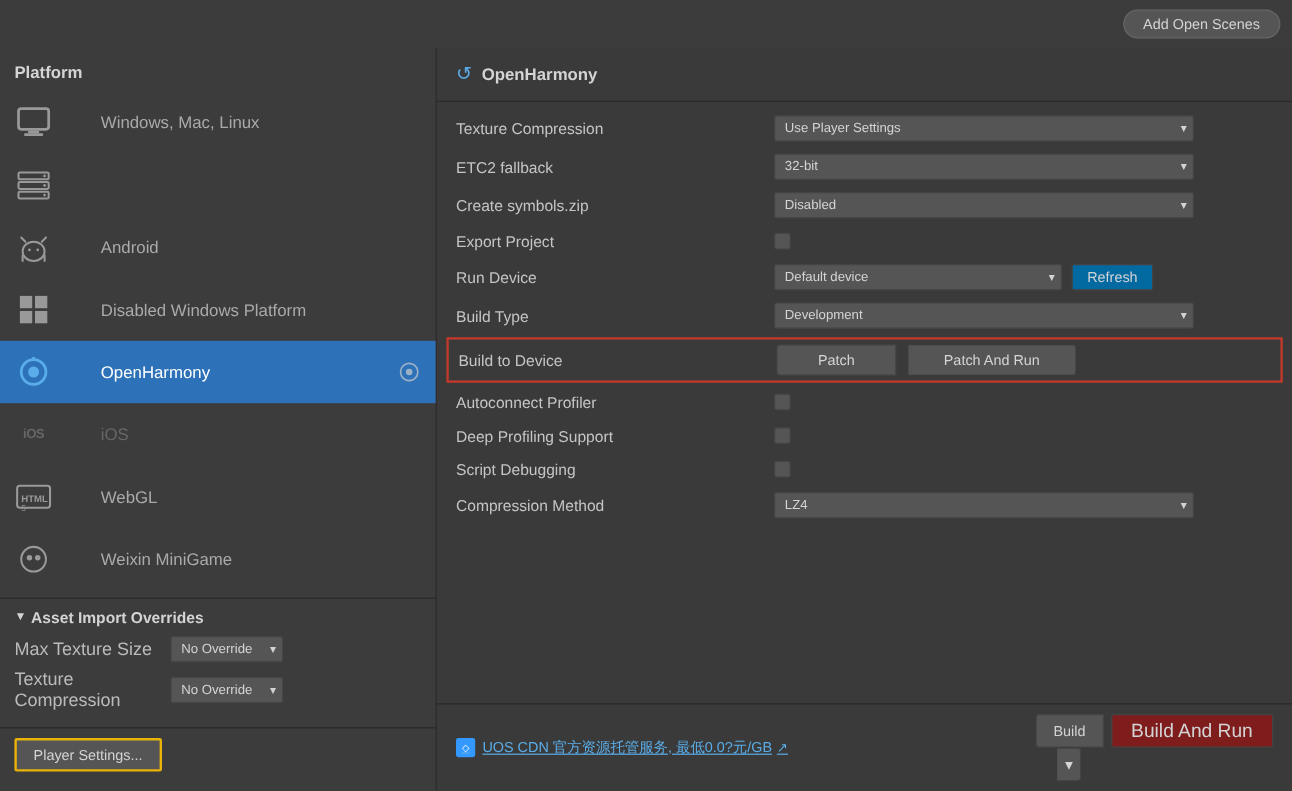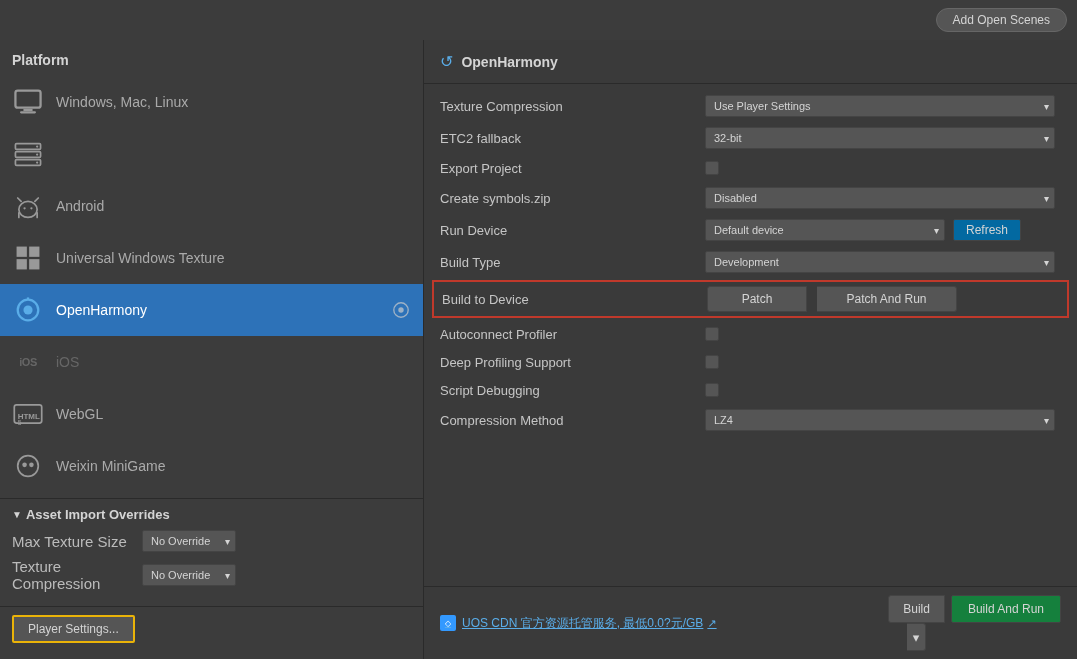--- a/index.html
+++ b/index.html
@@ -34,41 +34,42 @@
 
     
     .main-content {
       display: flex;
       flex: 1;
       overflow: hidden;
     }
 
     
     .sidebar {
-      width: 424px;
+      width: 364px;
       background: #3c3c3c;
       border-right: 1px solid #2a2a2a;
       display: flex;
       flex-direction: column;
       padding: 8px 0;
     }
 
     .sidebar-section-title {
       color: #d4d4d4;
       font-weight: bold;
       font-size: 14px;
       padding: 4px 12px 8px 12px;
     }
 
     .platform-item {
       display: flex;
       align-items: center;
       padding: 10px 12px;
       cursor: pointer;
       color: #aaa;
+      gap: 28px;
     }
     .platform-item.active {
       background: #2d72b8;
       color: #fff;
     }
     .platform-item .icon {
       width: 32px;
       height: 32px;
       margin-right: 12px;
       display: flex;
@@ -278,25 +279,25 @@
       background: #555;
       border: 1px solid #444;
       border-left: none;
       padding: 5px 6px;
       cursor: pointer;
       height: 28px;
       display: flex;
       align-items: center;
     }
     .build-and-run {
-      background: #15803d;
+      background: #7f1d1d;
       color: #d4d4d4;
       border: 1px solid #444;
       padding: 5px 16px;
-      font-size: 12px;
+      font-size: 16px;
       cursor: pointer;
       height: 28px;
       margin-left: 4px;
       border-radius: 2px;
     }
 
     
     .player-settings-btn {
       background: #555;
       color: #d4d4d4;
@@ -387,21 +388,21 @@
 
     <div class="platform-item">
       <div class="icon">
         <svg viewBox="0 0 28 28" fill="none">
           <rect x="4" y="4" width="9" height="9" fill="#999"></rect>
           <rect x="15" y="4" width="9" height="9" fill="#999"></rect>
           <rect x="4" y="15" width="9" height="9" fill="#999"></rect>
           <rect x="15" y="15" width="9" height="9" fill="#999"></rect>
         </svg>
       </div>
-      <span class="label">Universal Windows Texture</span>
+      <span class="label">Disabled Windows Platform</span>
     </div>
 
     <div class="platform-item active">
       <div class="icon">
         <svg viewBox="0 0 28 28" fill="none">
           <circle cx="14" cy="14" r="9" stroke="#5aade8" stroke-width="2" fill="none"></circle>
           <circle cx="14" cy="14" r="4" fill="#5aade8"></circle>
           <line x1="14" y1="5" x2="14" y2="3" stroke="#5aade8" stroke-width="2"></line>
         </svg>
       </div>
@@ -495,34 +496,34 @@
         <div class="setting-control">
           <div class="select-wrapper" style="min-width:350px;">
             <select style="min-width:350px;">
               <option>32-bit</option>
             </select>
           </div>
         </div>
       </div>
 
       <div class="setting-row">
-        <div class="setting-label">Export Project</div>
-        <div class="setting-control">
-          <div class="checkbox"></div>
-        </div>
-      </div>
-
-      <div class="setting-row">
         <div class="setting-label">Create symbols.zip</div>
         <div class="setting-control">
           <div class="select-wrapper" style="min-width:350px;">
             <select style="min-width:350px;">
               <option>Disabled</option>
             </select>
           </div>
+        </div>
+      </div>
+
+      <div class="setting-row">
+        <div class="setting-label">Export Project</div>
+        <div class="setting-control">
+          <div class="checkbox"></div>
         </div>
       </div>
 
       <div class="setting-row">
         <div class="setting-label">Run Device</div>
         <div class="setting-control" style="display:flex; align-items:center;">
           <div class="select-wrapper" style="min-width:240px;">
             <select style="min-width:240px;">
               <option>Default device</option>
             </select>

